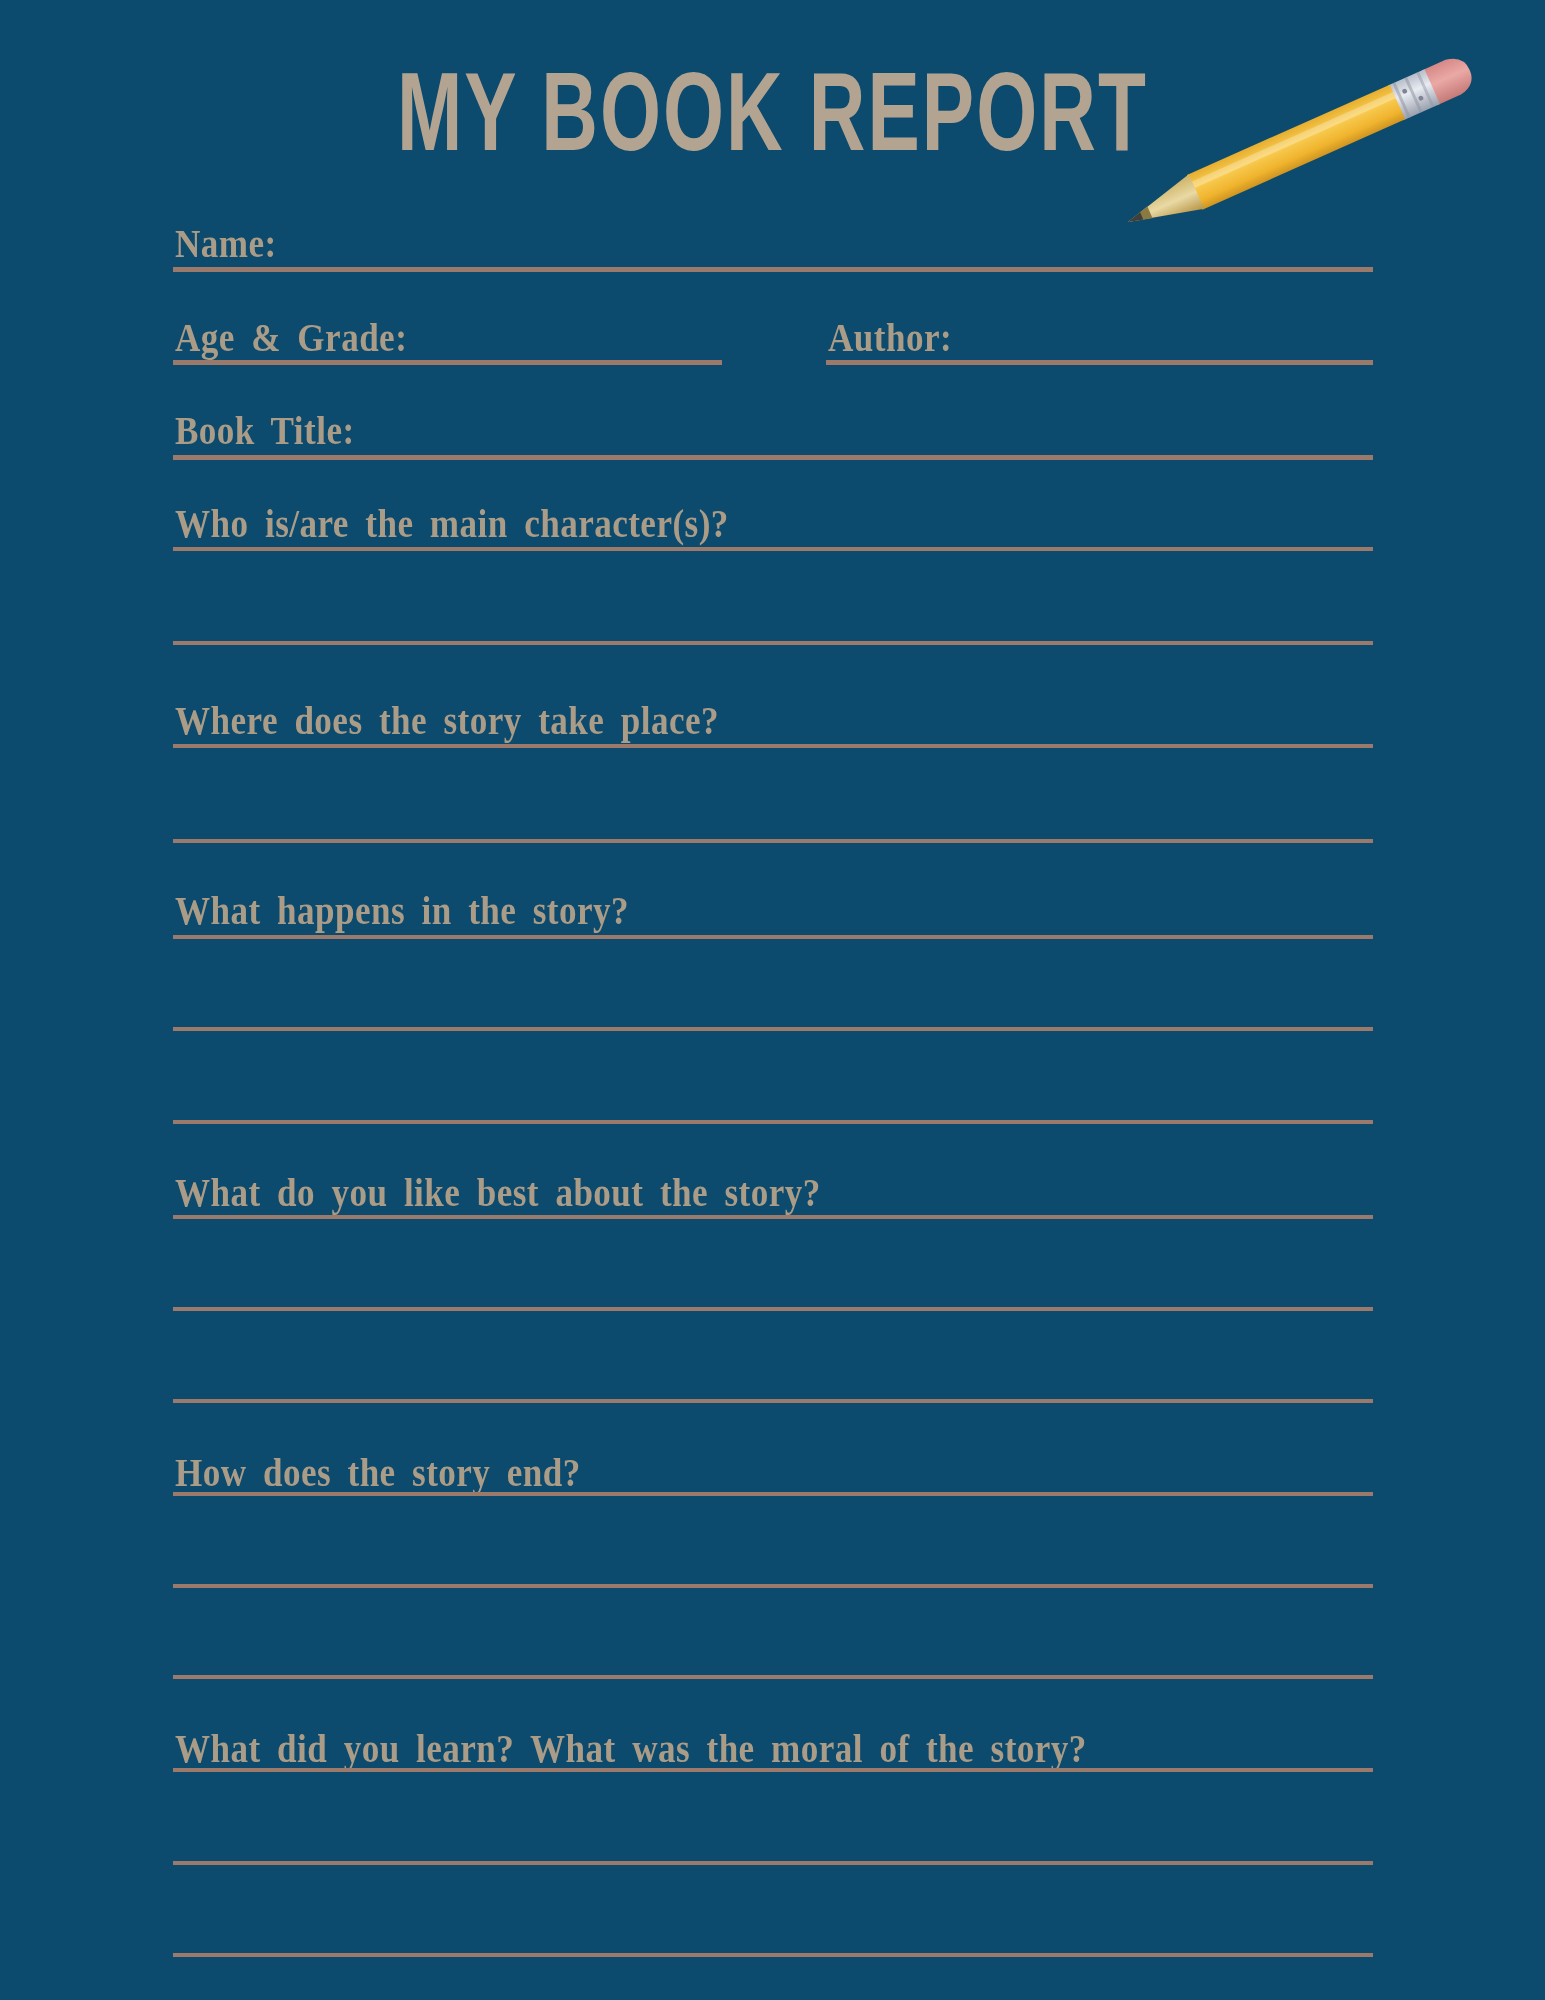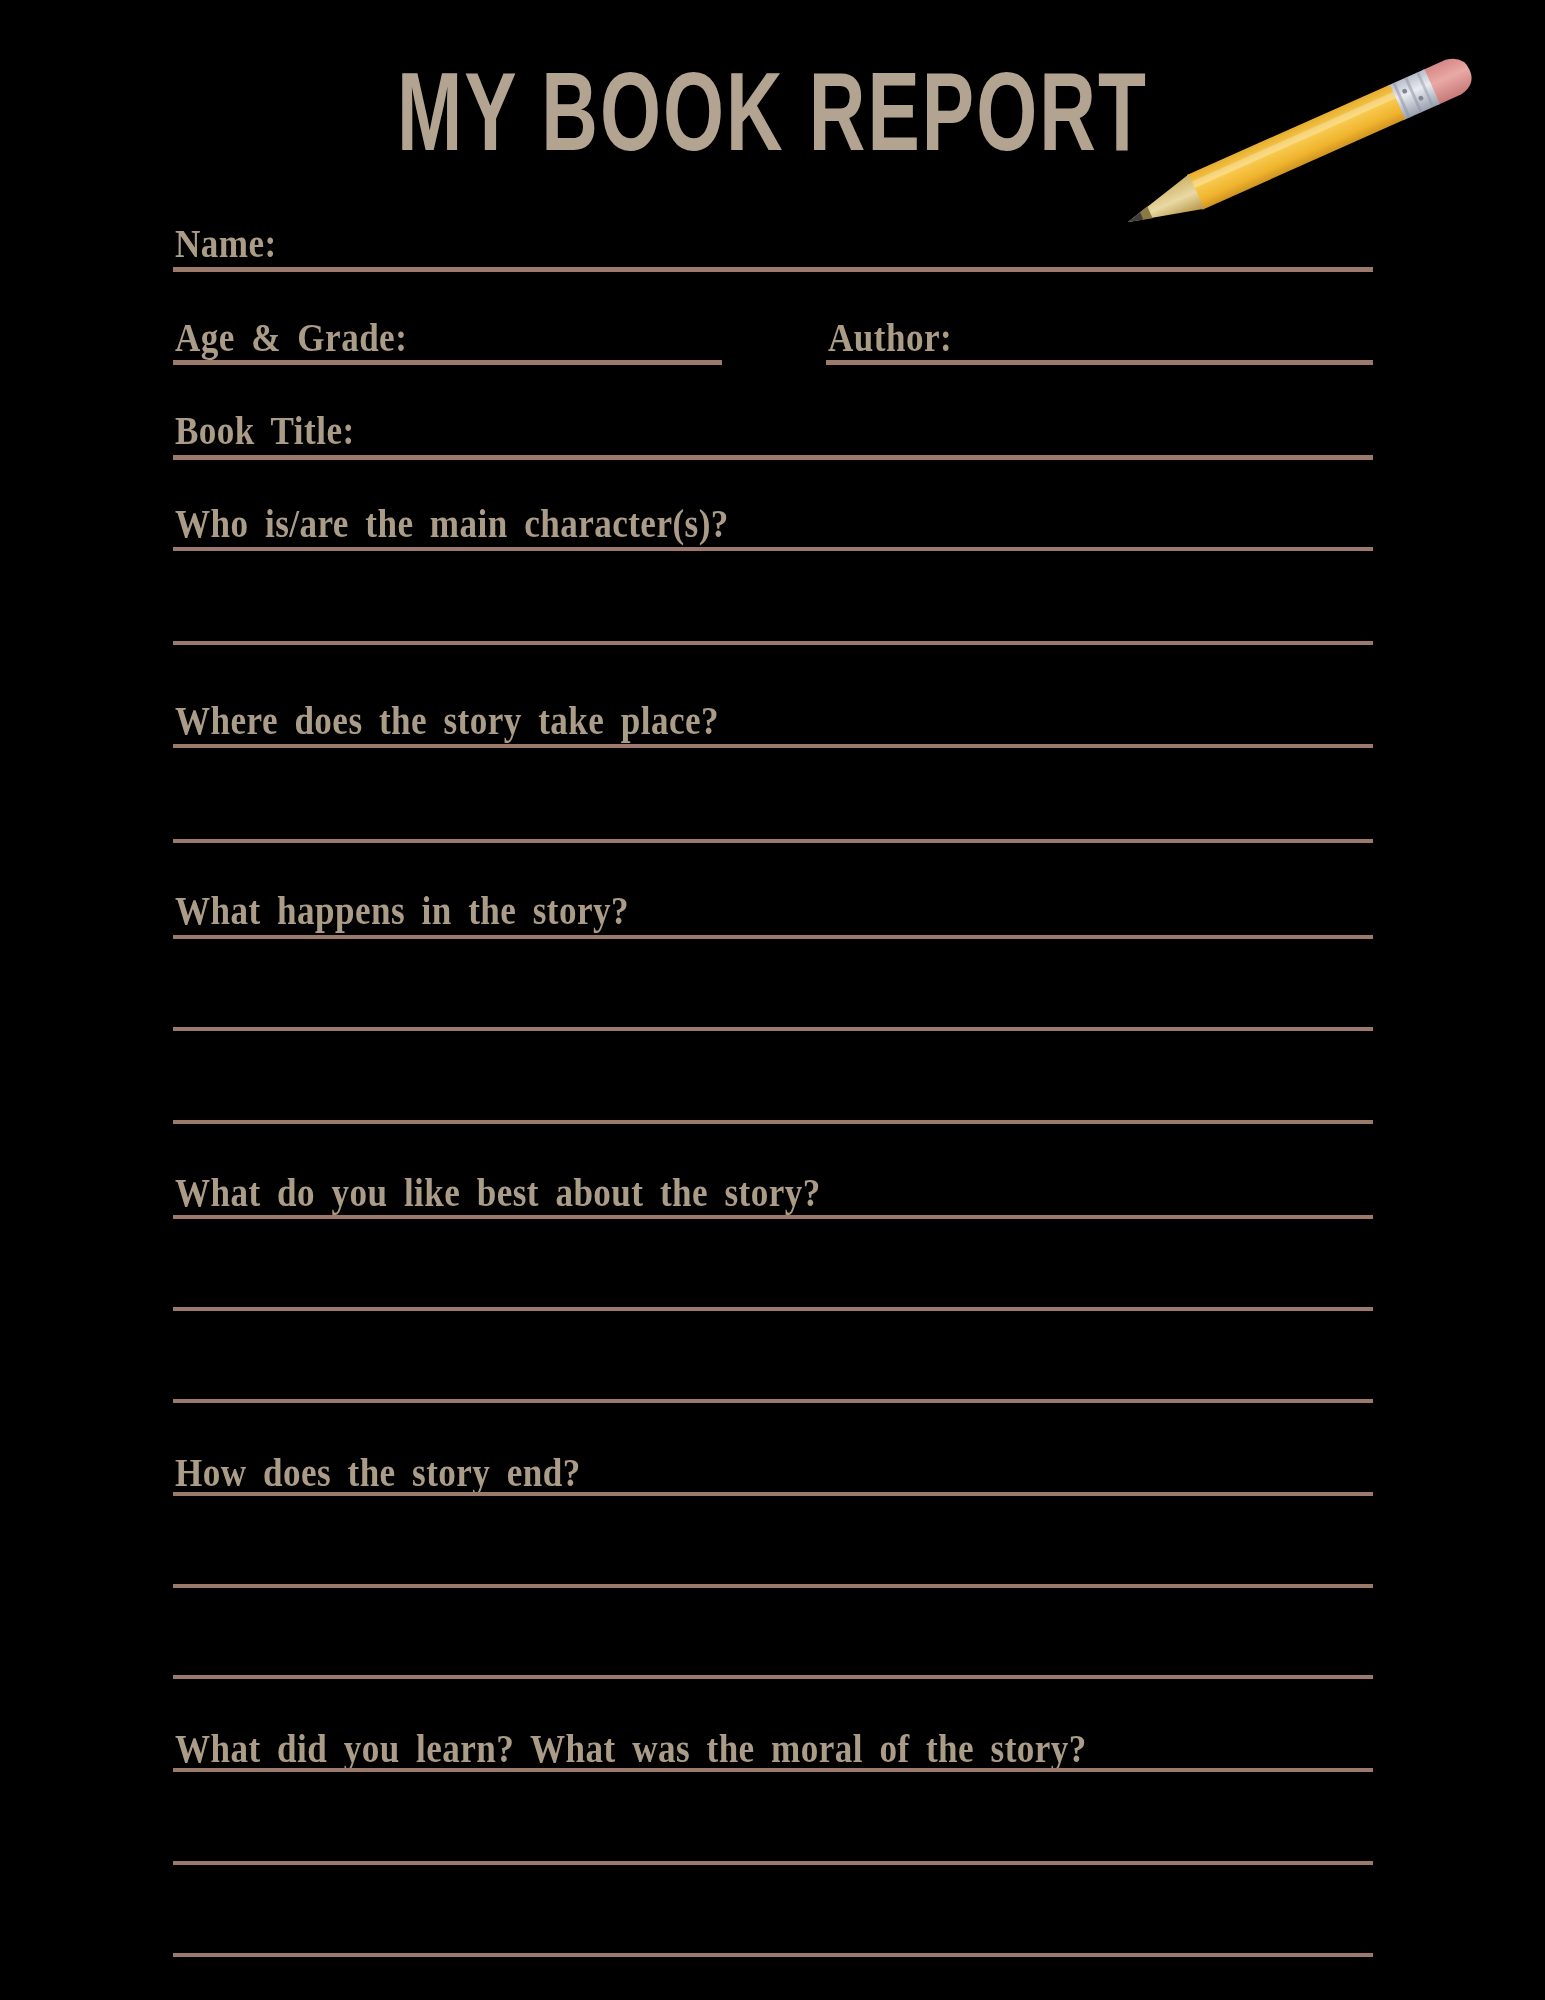--- a/index.html
+++ b/index.html
@@ -1,18 +1,18 @@
 <!DOCTYPE html>
 <html><head>
 <meta charset="utf-8">
 <style>
   html,body { margin:0; padding:0; background:#ffffff; }
   .page {
     position:relative; width:1545px; height:2000px;
-    background:#000000; overflow:hidden;
+    background:#0c4a6e; overflow:hidden;
     font-family:"Liberation Serif", serif;
   }
   .title-wrap {
     position:absolute; left:0; top:56px; width:1545px;
     text-align:center; line-height:1;
   }
   .title-wrap .title-text {
     display:inline-block;
     font-family:"Liberation Sans", sans-serif;
     font-weight:bold; font-size:112px; line-height:1;

